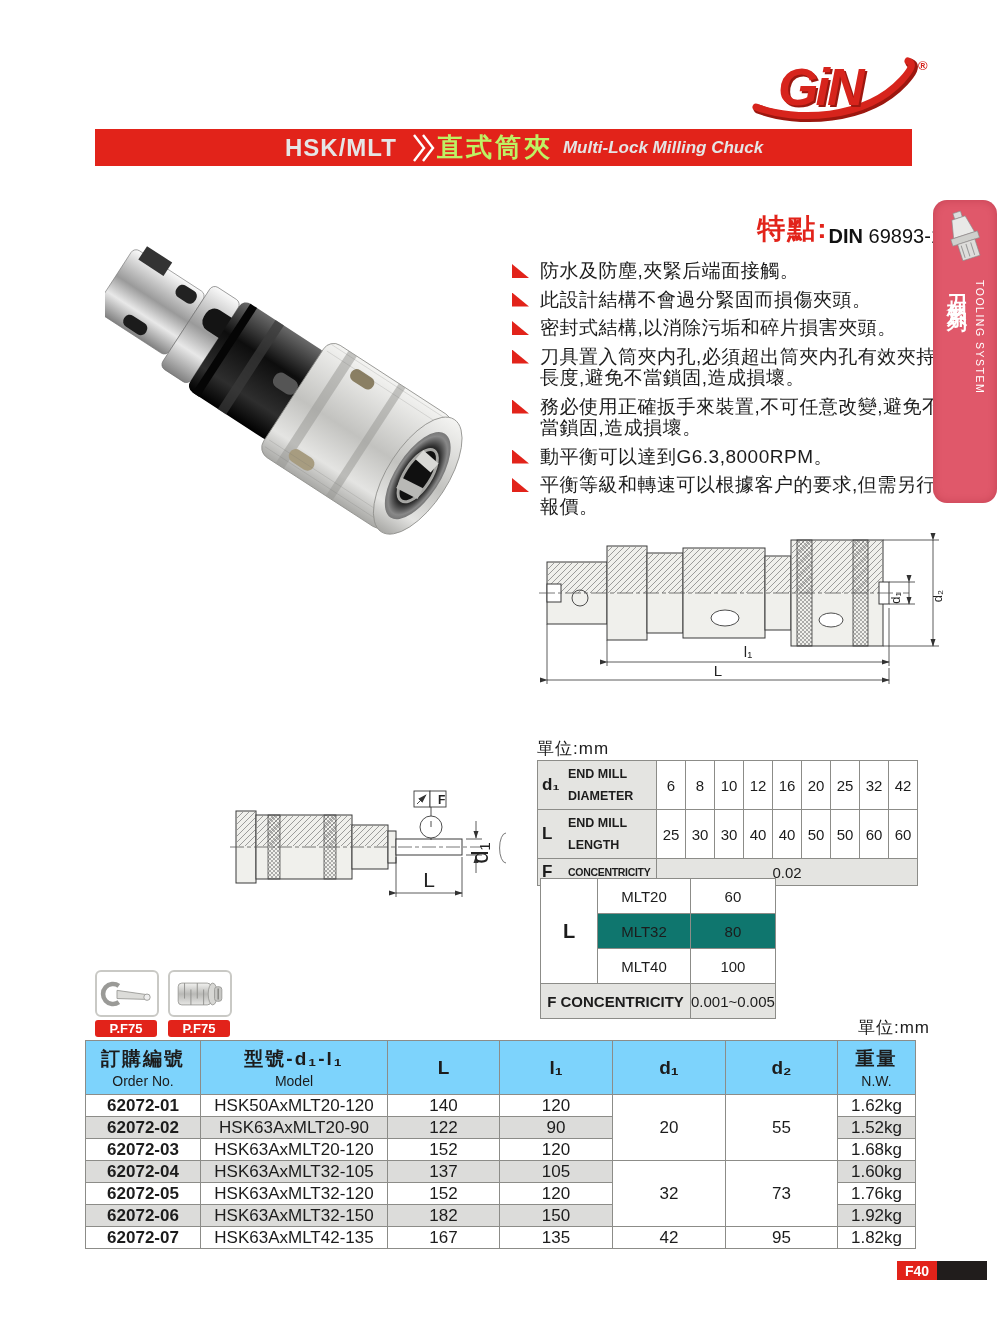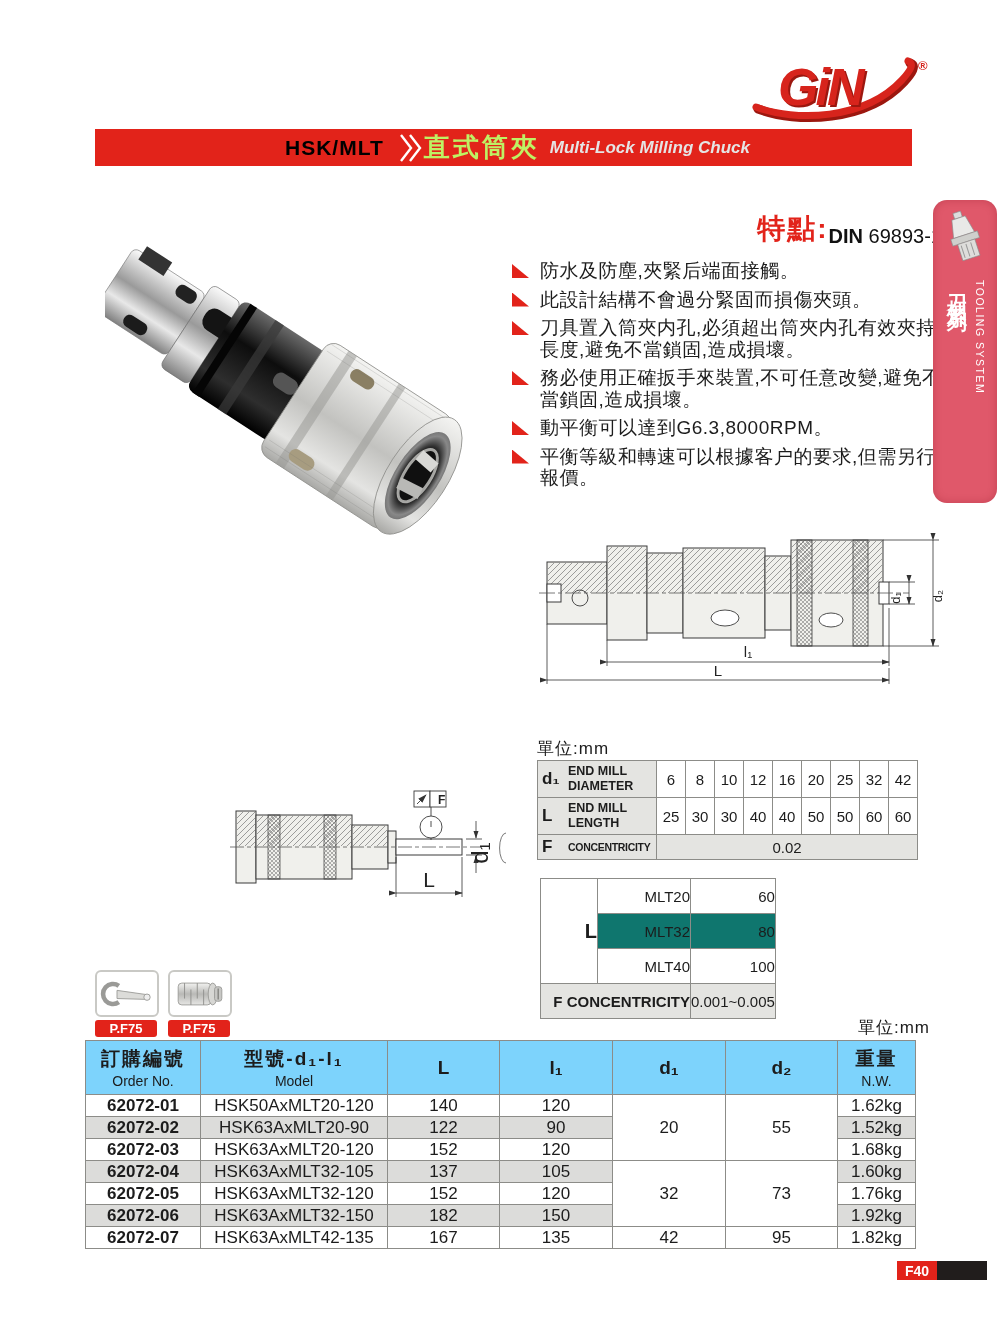--- a/index.html
+++ b/index.html
@@ -6,21 +6,21 @@
   html,body { background:#ffffff; }
   body { width:1000px; height:1338px; position:relative; font-family:"Liberation Sans","DejaVu Sans",sans-serif; color:#1c1c1c; }
   .abs { position:absolute; }
 
   
   .header-bar { left:95px; top:129px; width:817px; height:37px; background:#E2231A; display:flex; align-items:center; }
   .code-tab { position:absolute; left:0; top:0; width:150px; height:37px; background:#211d1c;
               clip-path:polygon(0 0, 131px 0, 150px 50%, 131px 100%, 0 100%);
               border-radius:5px 0 0 5px; color:#fff; font-weight:bold; font-size:30px;
               display:flex; align-items:center; justify-content:center; padding-right:22px; letter-spacing:1px; }
-  .series-label { margin-left:190px; color:#000000; font-weight:bold; font-size:21px; letter-spacing:1px; }
+  .series-label { margin-left:190px; color:#e5e5e5; font-weight:bold; font-size:24px; letter-spacing:1px; }
   .chevron { margin-left:14px; }
   .title-cn { color:#bef264; font-weight:bold; font-size:26px; letter-spacing:3px; }
   .title-en { margin-left:10px; color:#e5e5e5; font-weight:bold; font-size:17px;font-style:italic; }
 
   
   .features { left:510px; top:210px; width:432px; }
   .feat-head { display:flex; justify-content:flex-end; align-items:flex-end; }
   .feat-title { color:#E2231A; font-weight:bold; font-size:28px; letter-spacing:2px; }
   .din { font-size:20px; color:#111; }
   .din b { font-weight:bold; }
@@ -40,27 +40,27 @@
   .unit1 { left:537px; top:737px; font-size:17px; letter-spacing:1px; }
   .unit2 { left:820px; top:1016px; width:110px; text-align:right; font-size:17px; letter-spacing:1px; }
 
   
   table { border-collapse:collapse; }
   .spec1 { left:537px; top:760px; }
   .spec1 td { border:1px solid #8c8c88; text-align:center; }
   .spec1 .head { background:#E4E4E1; width:113px; padding:2px 4px; }
   .spec1 .headwrap { display:flex; align-items:center; }
   .spec1 .key { font-weight:bold; font-size:17px; width:26px; text-align:left; }
-  .spec1 .lbl { font-weight:bold; font-size:12.5px; text-align:left; line-height:15px; width:84px; }
+  .spec1 .lbl { font-weight:bold; font-size:12.5px; text-align:left; line-height:22px; width:84px; }
   .spec1 .lbl.small { font-size:10.5px; letter-spacing:-0.3px; }
   .spec1 .val { width:29px; height:37px; font-size:15px; background:#fff; }
   .spec1 .frow td { height:21px; background:#E4E4E1; font-size:15px; }
 
   .spec2 { left:540px; top:878px; }
-  .spec2 td { border:1px solid #8c8c88; text-align:right; height:35px; font-size:15px; background:#fff; }
+  .spec2 td { border:1px solid #8c8c88; text-align:center; height:35px; font-size:15px; background:#fff; }
   .spec2 .key { width:57px; font-weight:bold; font-size:20px; }
   .spec2 .mcol { width:93px; }
   .spec2 .vcol { width:82px; }
   .spec2 .gray td { background:#0f766e; }
   .spec2 .frow td { background:#E4E4E1; font-weight:bold; font-size:15px; }
   .spec2 .frow .fval { font-weight:normal; }
 
   
   .acc-box { top:970px; width:64px; height:47px; border:2px solid #c9c9c5; border-radius:6px; background:#fff;
              display:flex; align-items:center; justify-content:center; }
@@ -174,20 +174,21 @@
   <div class="feat-head">
     <div class="feat-title">特點:</div>
     <div class="din">
       <b>DIN</b>
       <span>69893-1</span>
     </div>
   </div>
   <ul class="feat-list">
     <li><span class="tri"></span><span>防水及防塵,夾緊后端面接觸。</span></li>
     <li><span class="tri"></span><span>此設計結構不會過分緊固而損傷夾頭。</span></li>
+    <li><span class="tri"></span><span>密封式結構,以消除污垢和碎片損害夾頭。</span></li>
     <li><span class="tri"></span><span>刀具置入筒夾内孔,必須超出筒夾内孔有效夾持長度,避免不當鎖固,造成損壞。</span></li>
     <li><span class="tri"></span><span>務必使用正確扳手來裝置,不可任意改變,避免不當鎖固,造成損壞。</span></li>
     <li><span class="tri"></span><span>動平衡可以達到G6.3,8000RPM。</span></li>
     <li><span class="tri"></span><span>平衡等級和轉速可以根據客户的要求,但需另行報價。</span></li>
   </ul>
 </div>
 
 <div class="abs side-tab">
   <svg width="46" height="62" viewBox="0 0 46 62" style="margin-top:8px;">
     <g transform="rotate(-18 23 30)">

